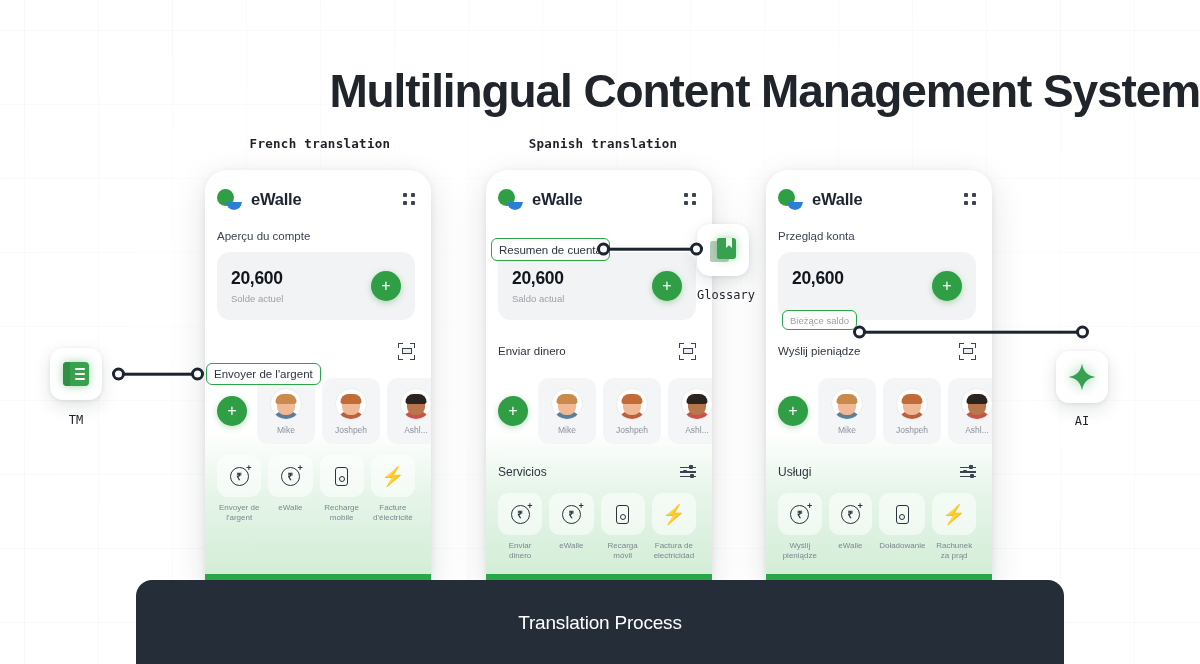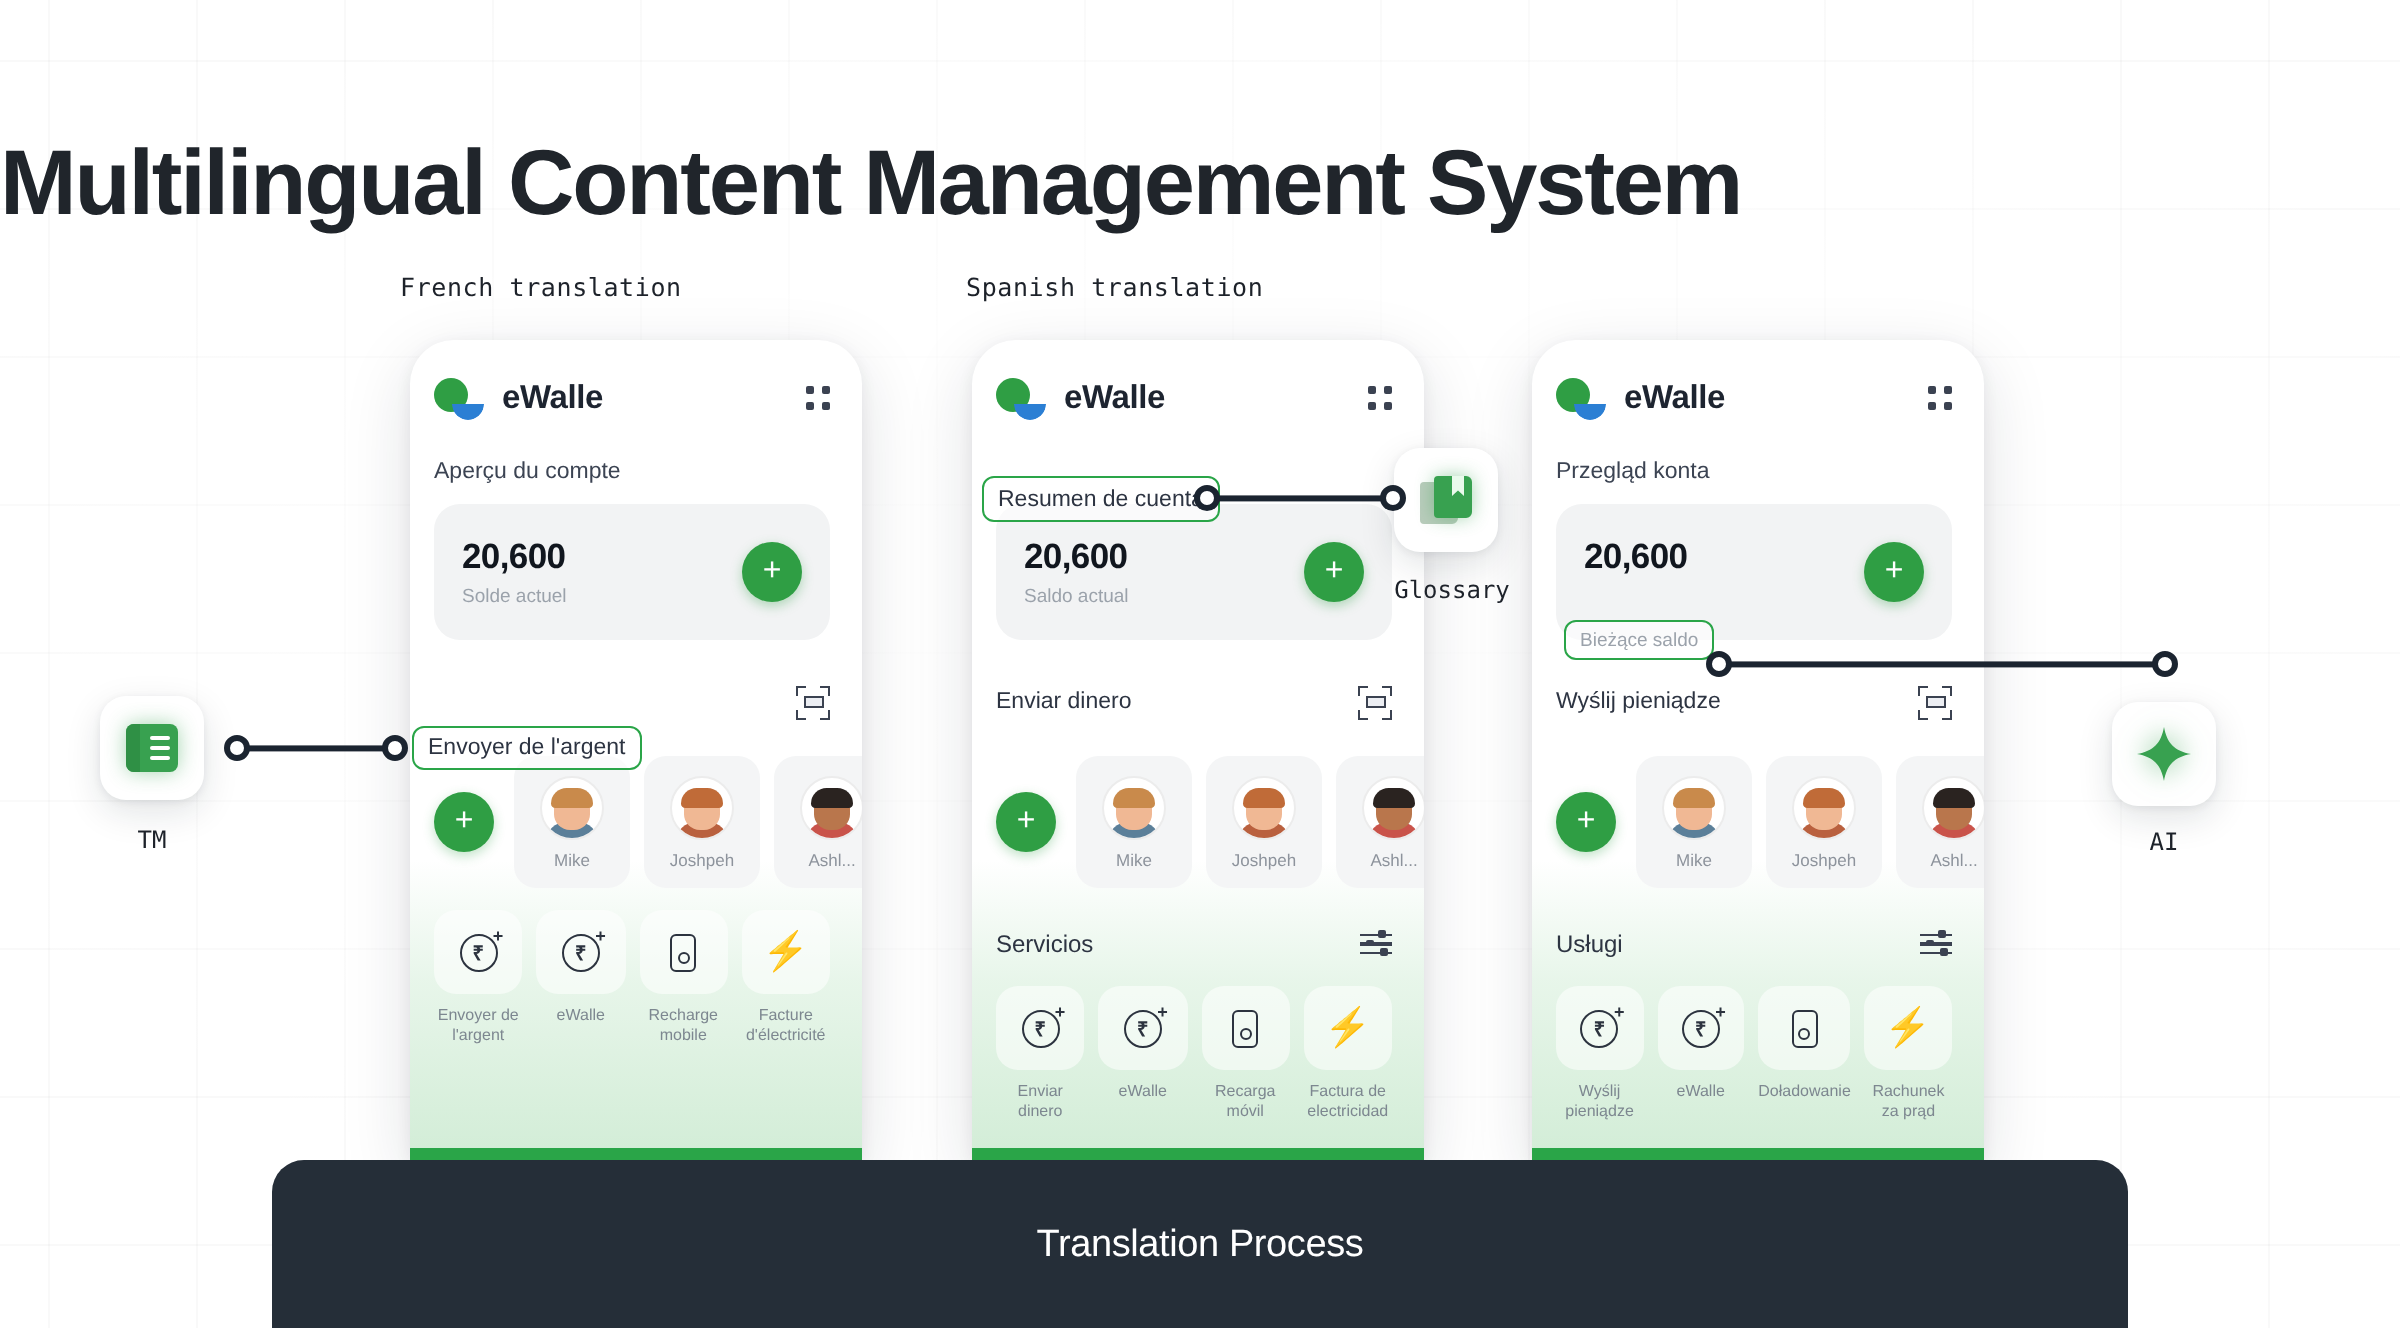--- a/index.html
+++ b/index.html
@@ -32,38 +32,39 @@
     pointer-events: none;
   }
 
   .stage { position: absolute; inset: 0; z-index: 2; }
 
   
   .page-title {
     position: absolute;
     top: 64px;
     left: 0; right: 0;
-    text-align: left;
+    text-align: right;
     font-size: 46px;
     font-weight: 700;
     letter-spacing: -1.1px;
     color: #20252b;
     font-family: "Liberation Sans", sans-serif;
   }
 
   
   .col-caption {
     position: absolute;
     top: 136px;
     font-family: "DejaVu Sans Mono", monospace;
     font-size: 12.5px;
     letter-spacing: 0.3px;
     color: #1d222a;
-    text-align: left;
+    text-align: center;
     width: 240px;
+    font-weight: bold;
   }
   #cap-fr { left: 200px; }
   #cap-es { left: 483px; }
   #cap-pl { left: 754px; }
 
   
   .phone {
     position: absolute;
     top: 170px;
     width: 226px;

